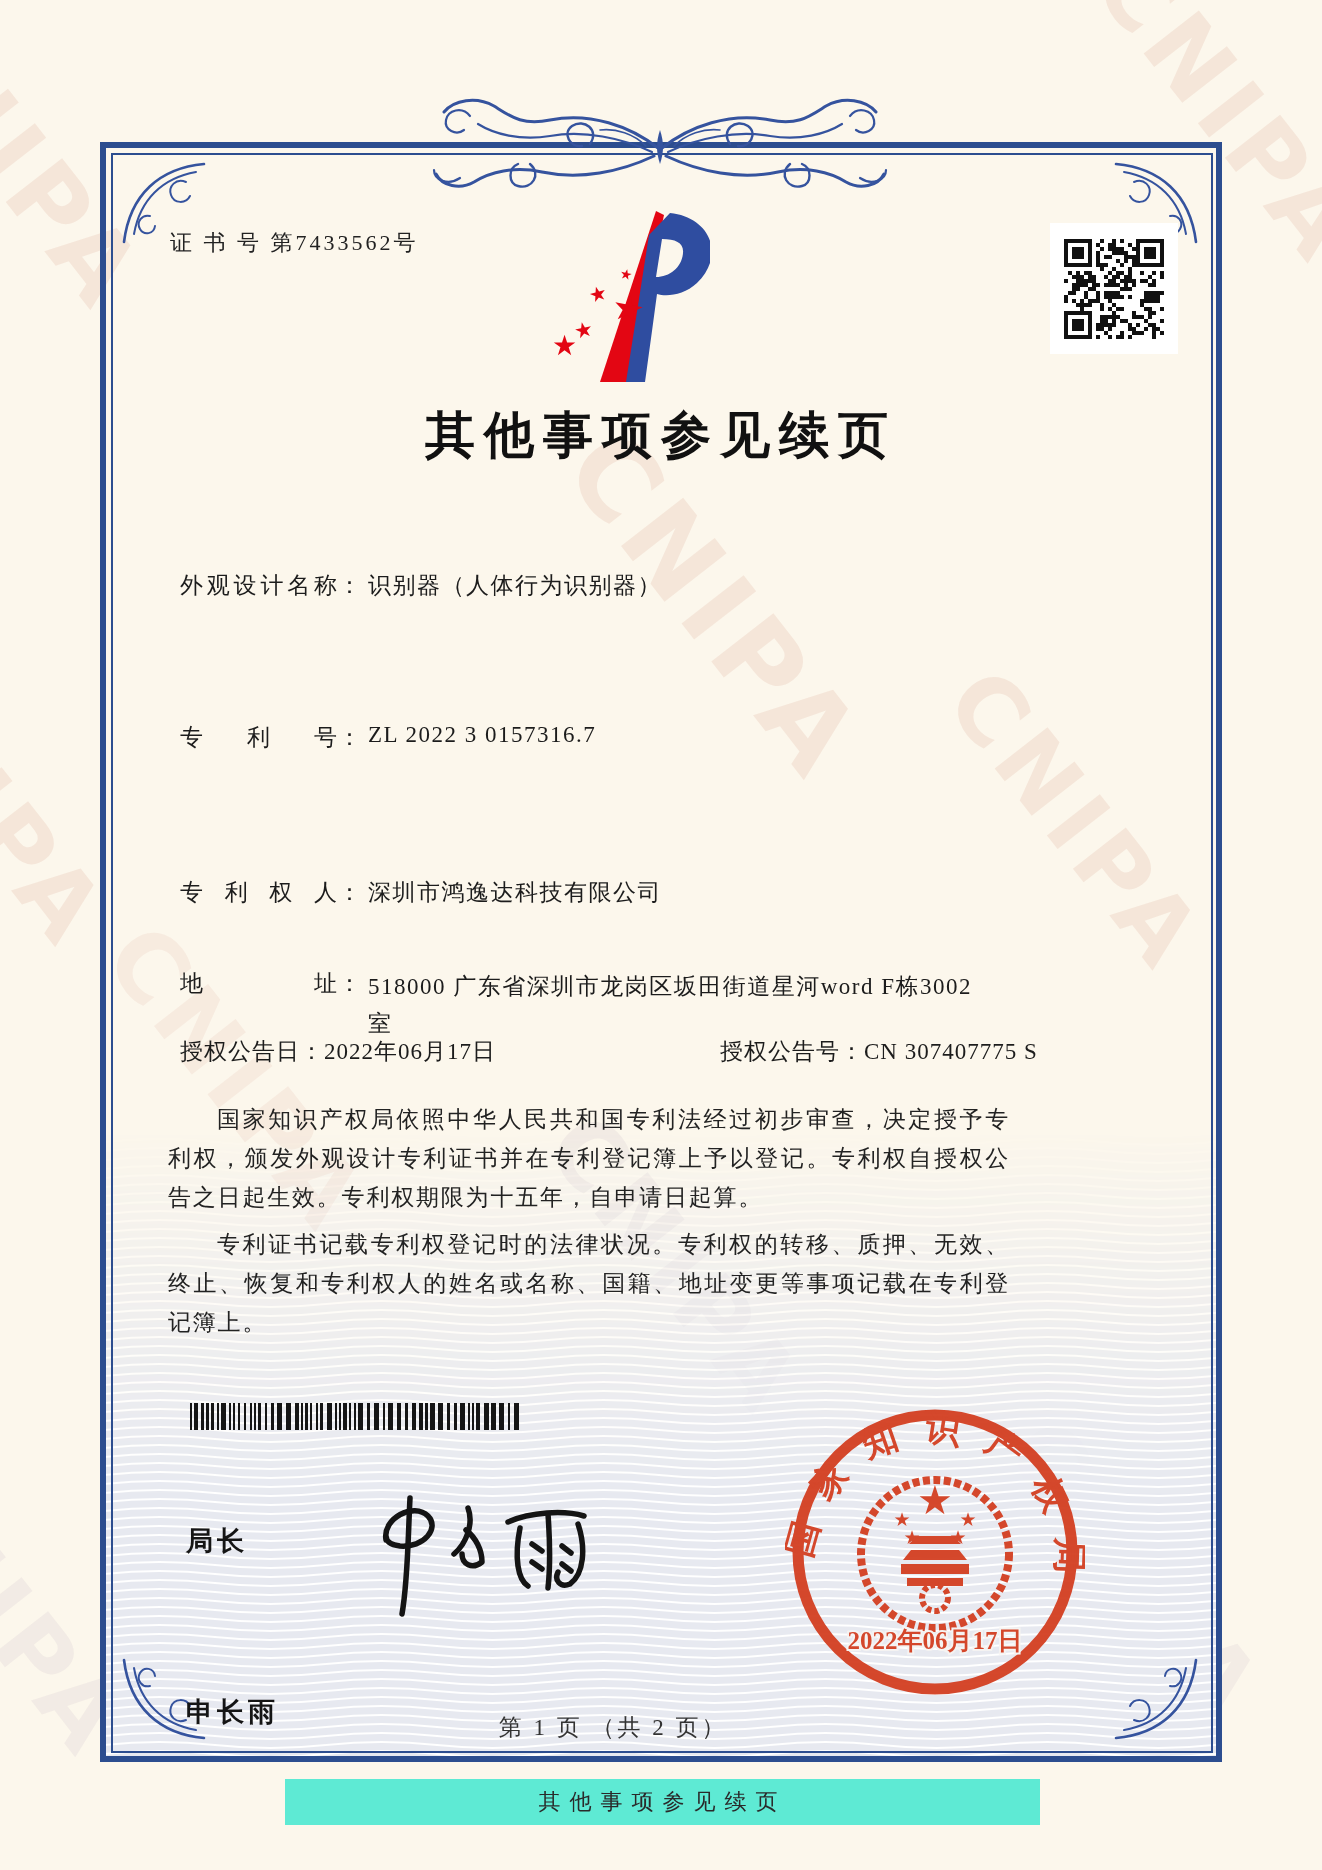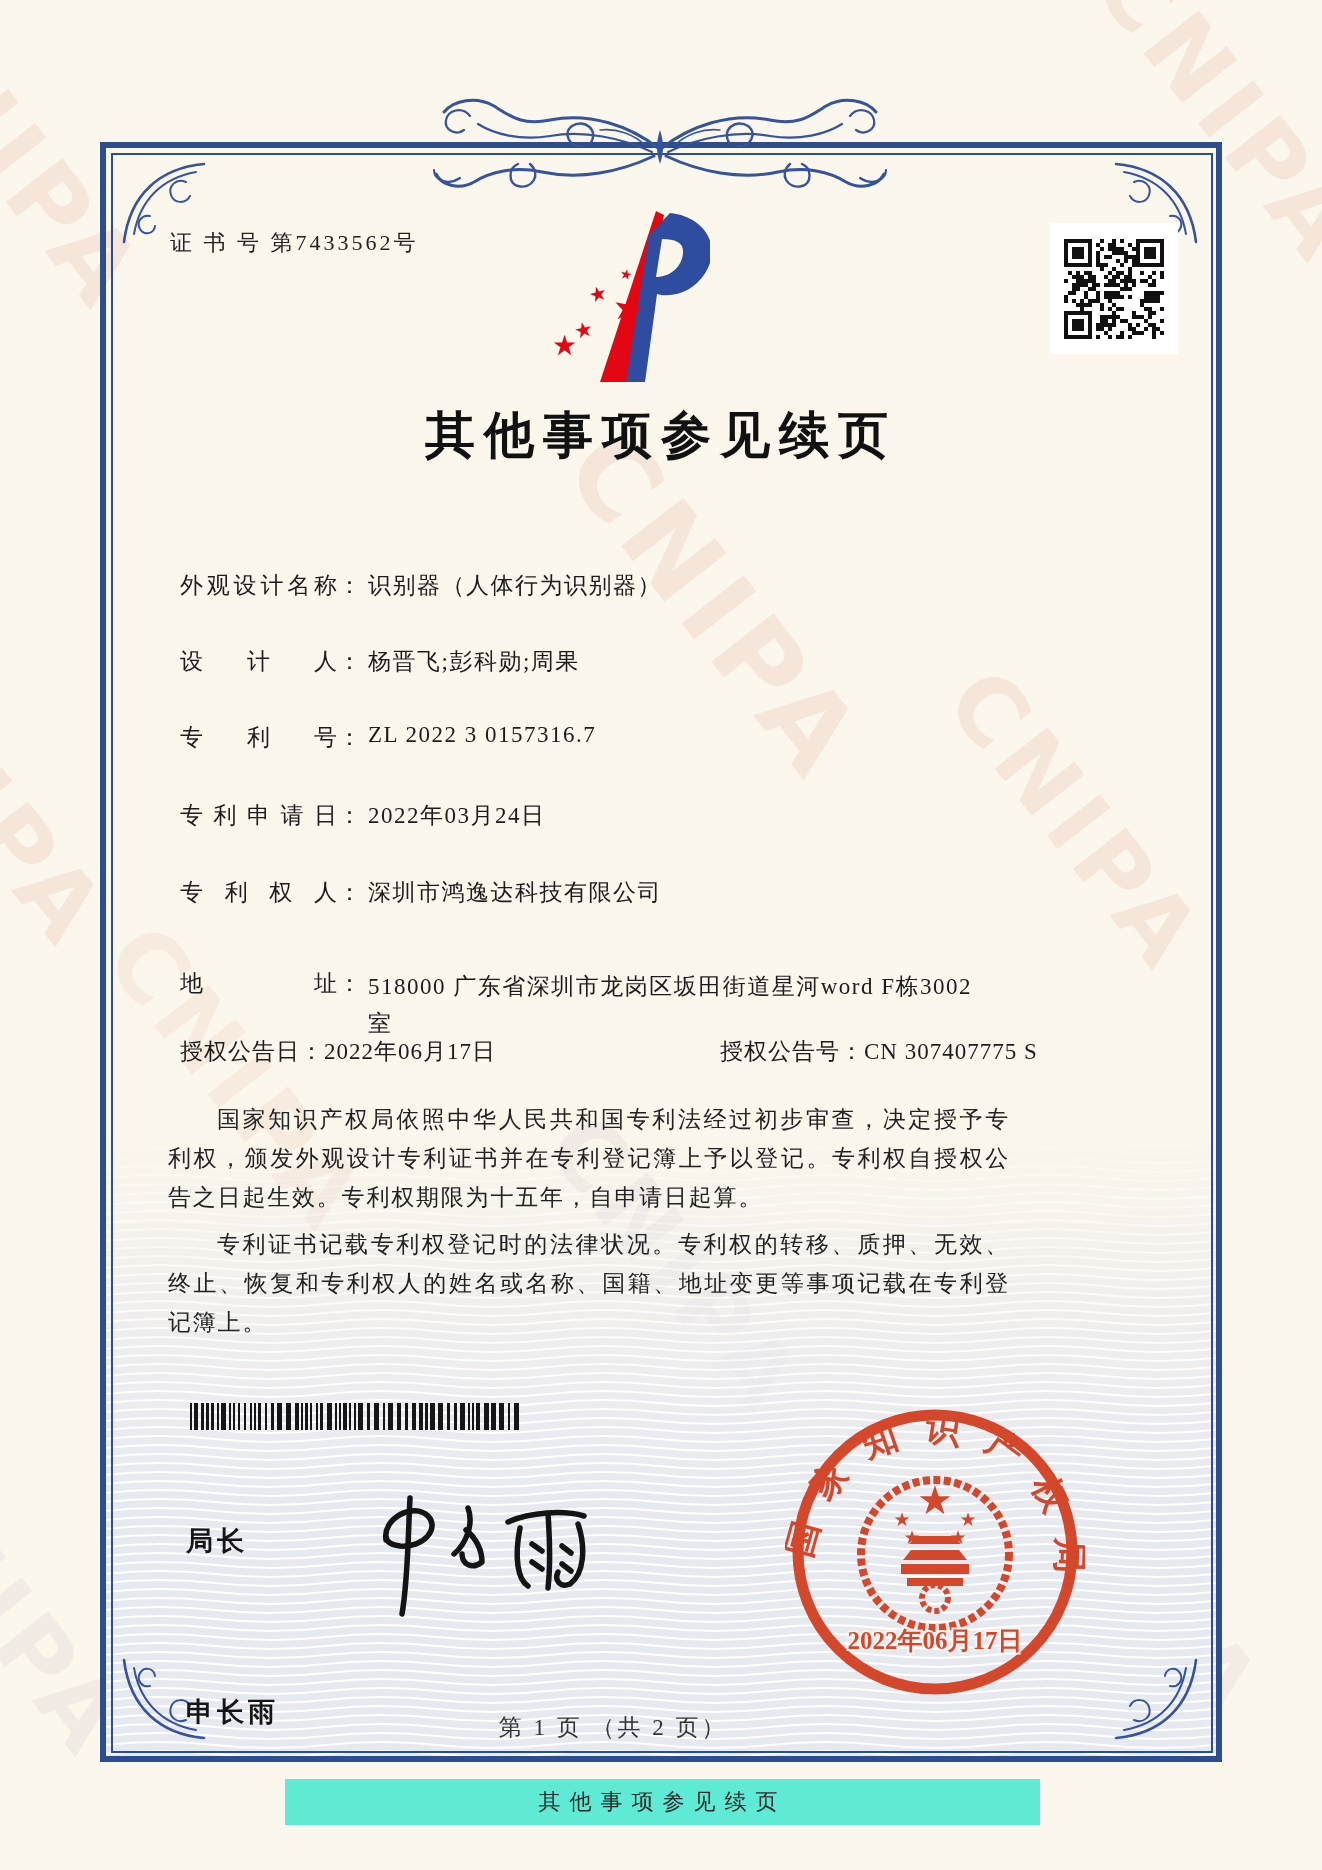--- a/index.html
+++ b/index.html
@@ -458,28 +458,22 @@
           <rect x="64" y="96" width="4" height="4" fill="#111"></rect>
           <rect x="88" y="96" width="4" height="4" fill="#111"></rect>
         </svg>
     </div>
 
     <div class="title">其他事项参见续页</div>
 
     <div class="field" style="top:570px;">
       <span class="flabel">外观设计名称</span><span class="fcolon">：</span><span class="fvalue">识别器（人体行为识别器）</span>
     </div>
-    <div class="field" style="top:646px;">
-      <span class="flabel">设 计 人</span><span class="fcolon">：</span><span class="fvalue">杨晋飞;彭科勋;周果</span>
-    </div>
     <div class="field" style="top:722px;">
       <span class="flabel">专 利 号</span><span class="fcolon">：</span><span class="fvalue">ZL 2022 3 0157316.7</span>
-    </div>
-    <div class="field" style="top:800px;">
-      <span class="flabel">专利申请日</span><span class="fcolon">：</span><span class="fvalue">2022年03月24日</span>
     </div>
     <div class="field" style="top:877px;">
       <span class="flabel">专 利 权 人</span><span class="fcolon">：</span><span class="fvalue">深圳市鸿逸达科技有限公司</span>
     </div>
     <div class="field" style="top:932px;margin-top:36px;">
       <span class="flabel">地 址</span><span class="fcolon">：</span><span class="fvalue wrap">518000 广东省深圳市龙岗区坂田街道星河word F栋3002室</span>
     </div>
 
     <div class="field" style="top:1036px;">
       <span>授权公告日</span><span>：</span><span>2022年06月17日</span>

